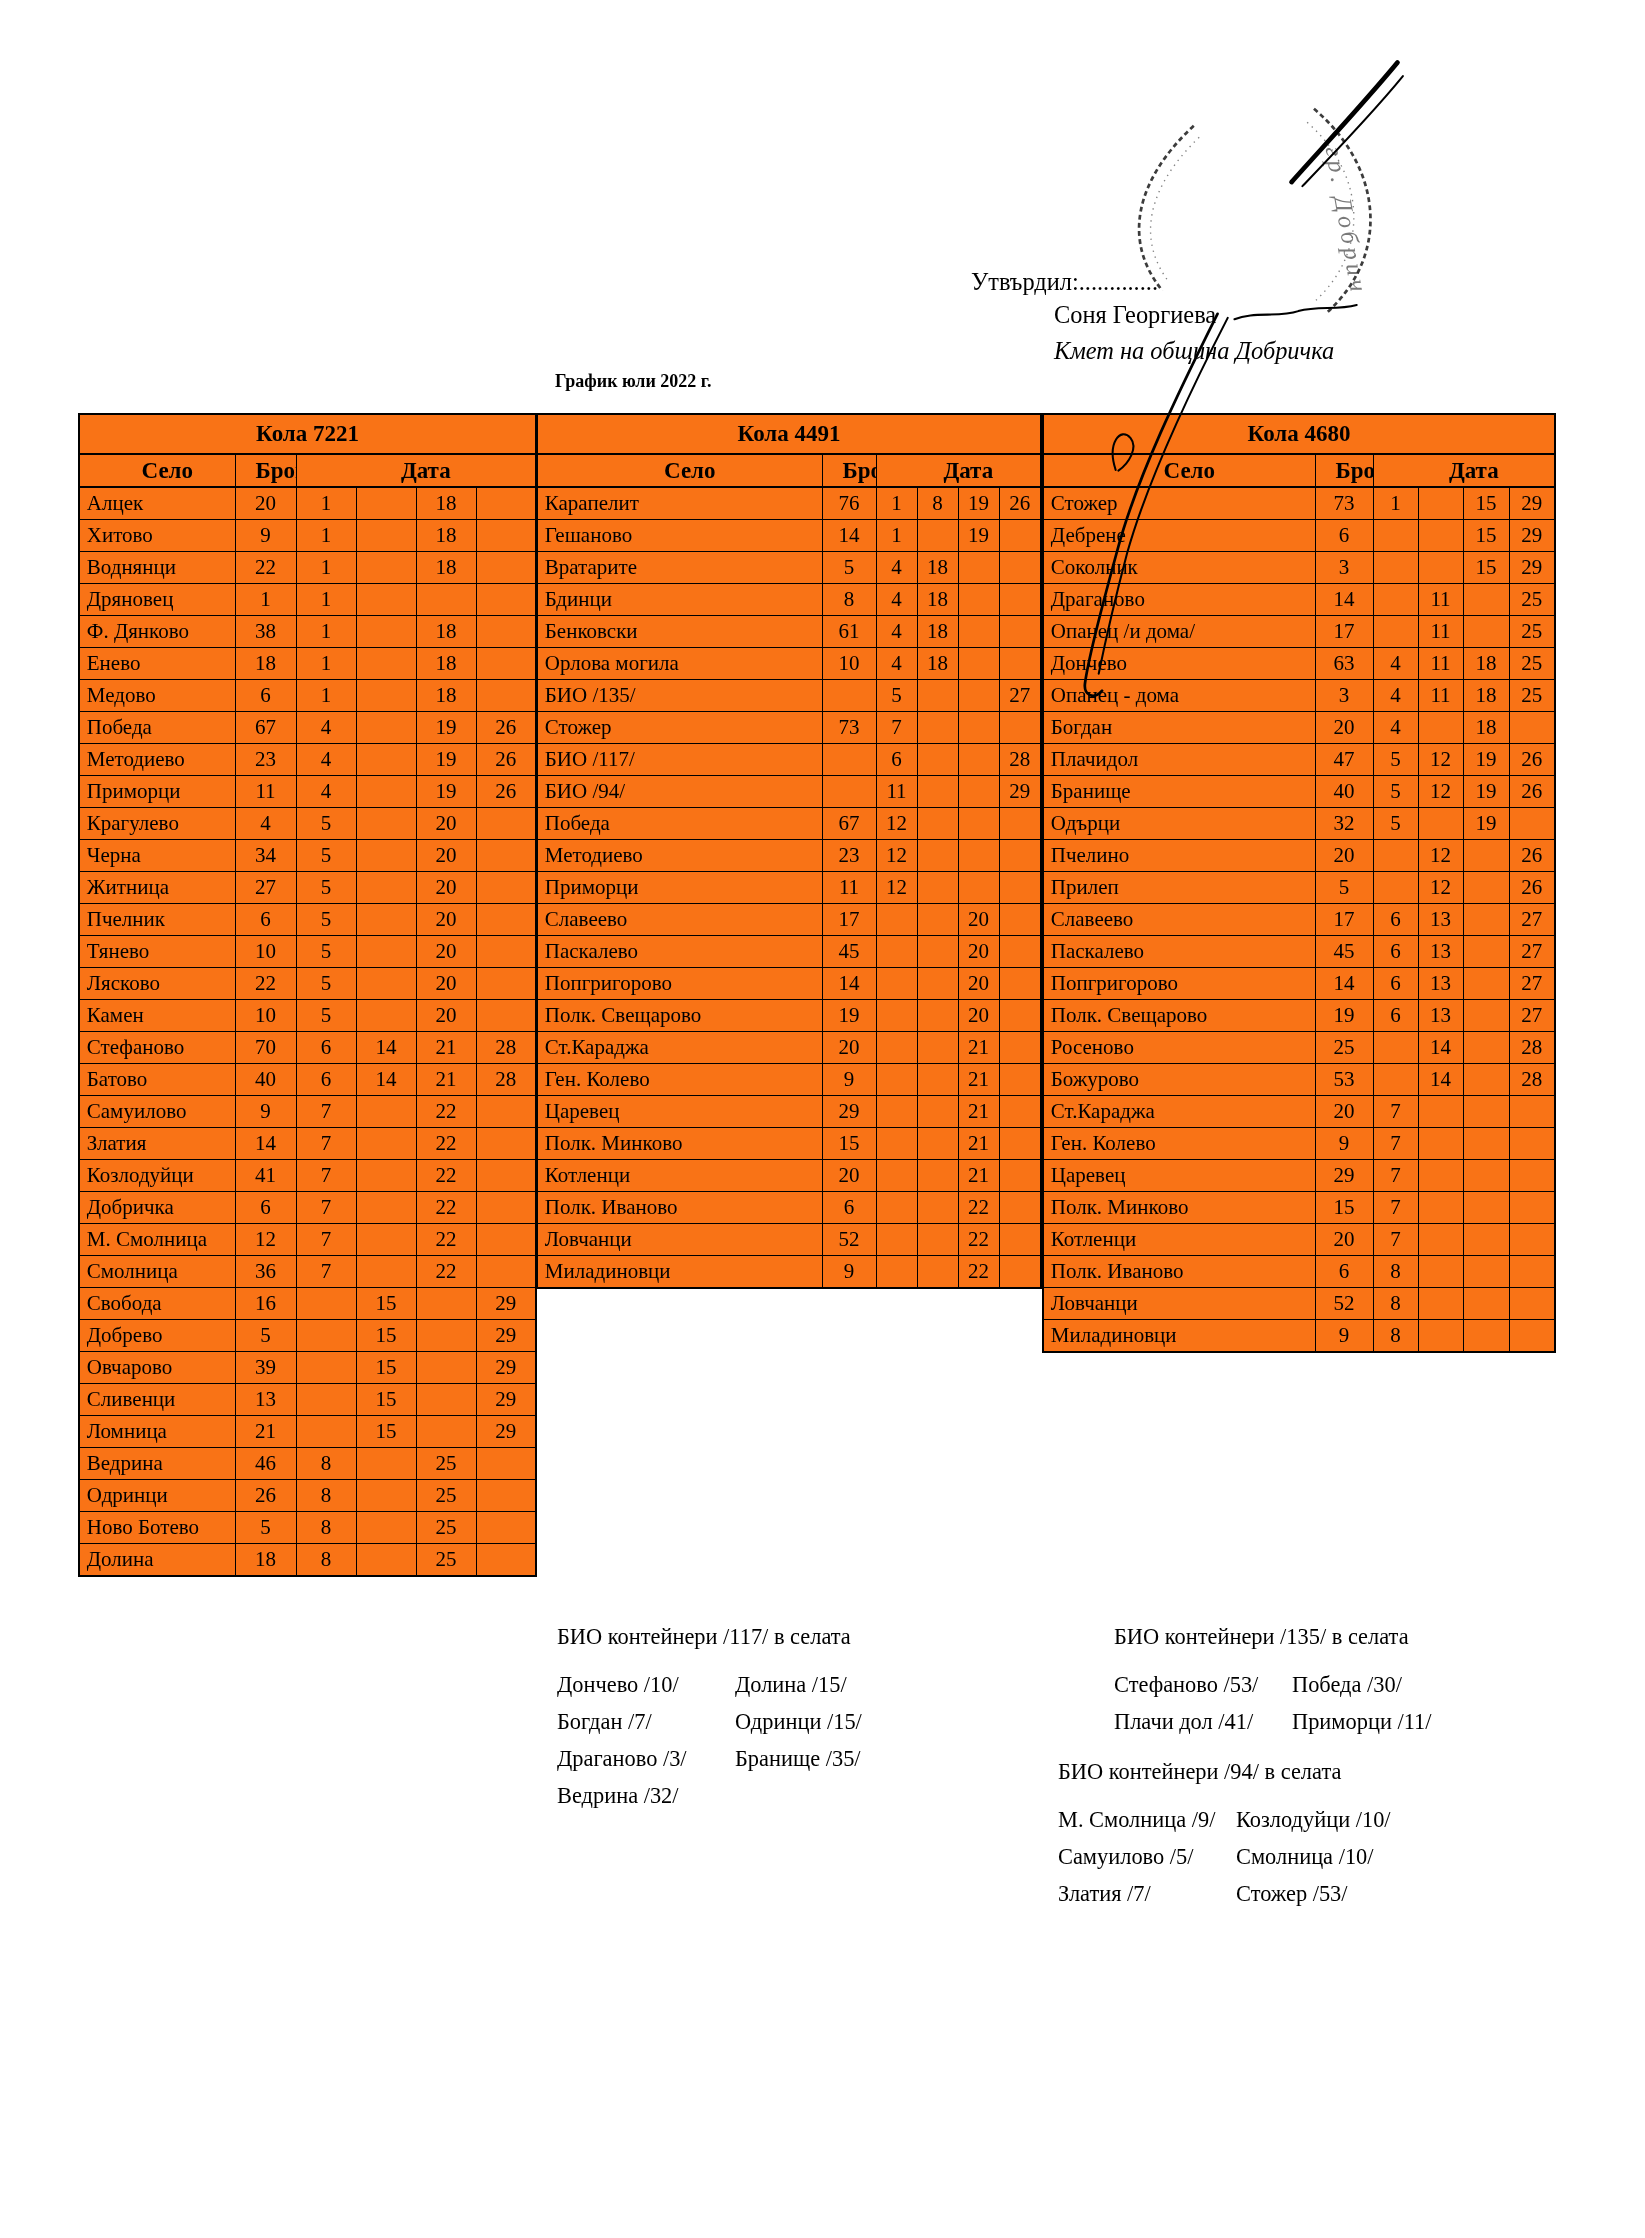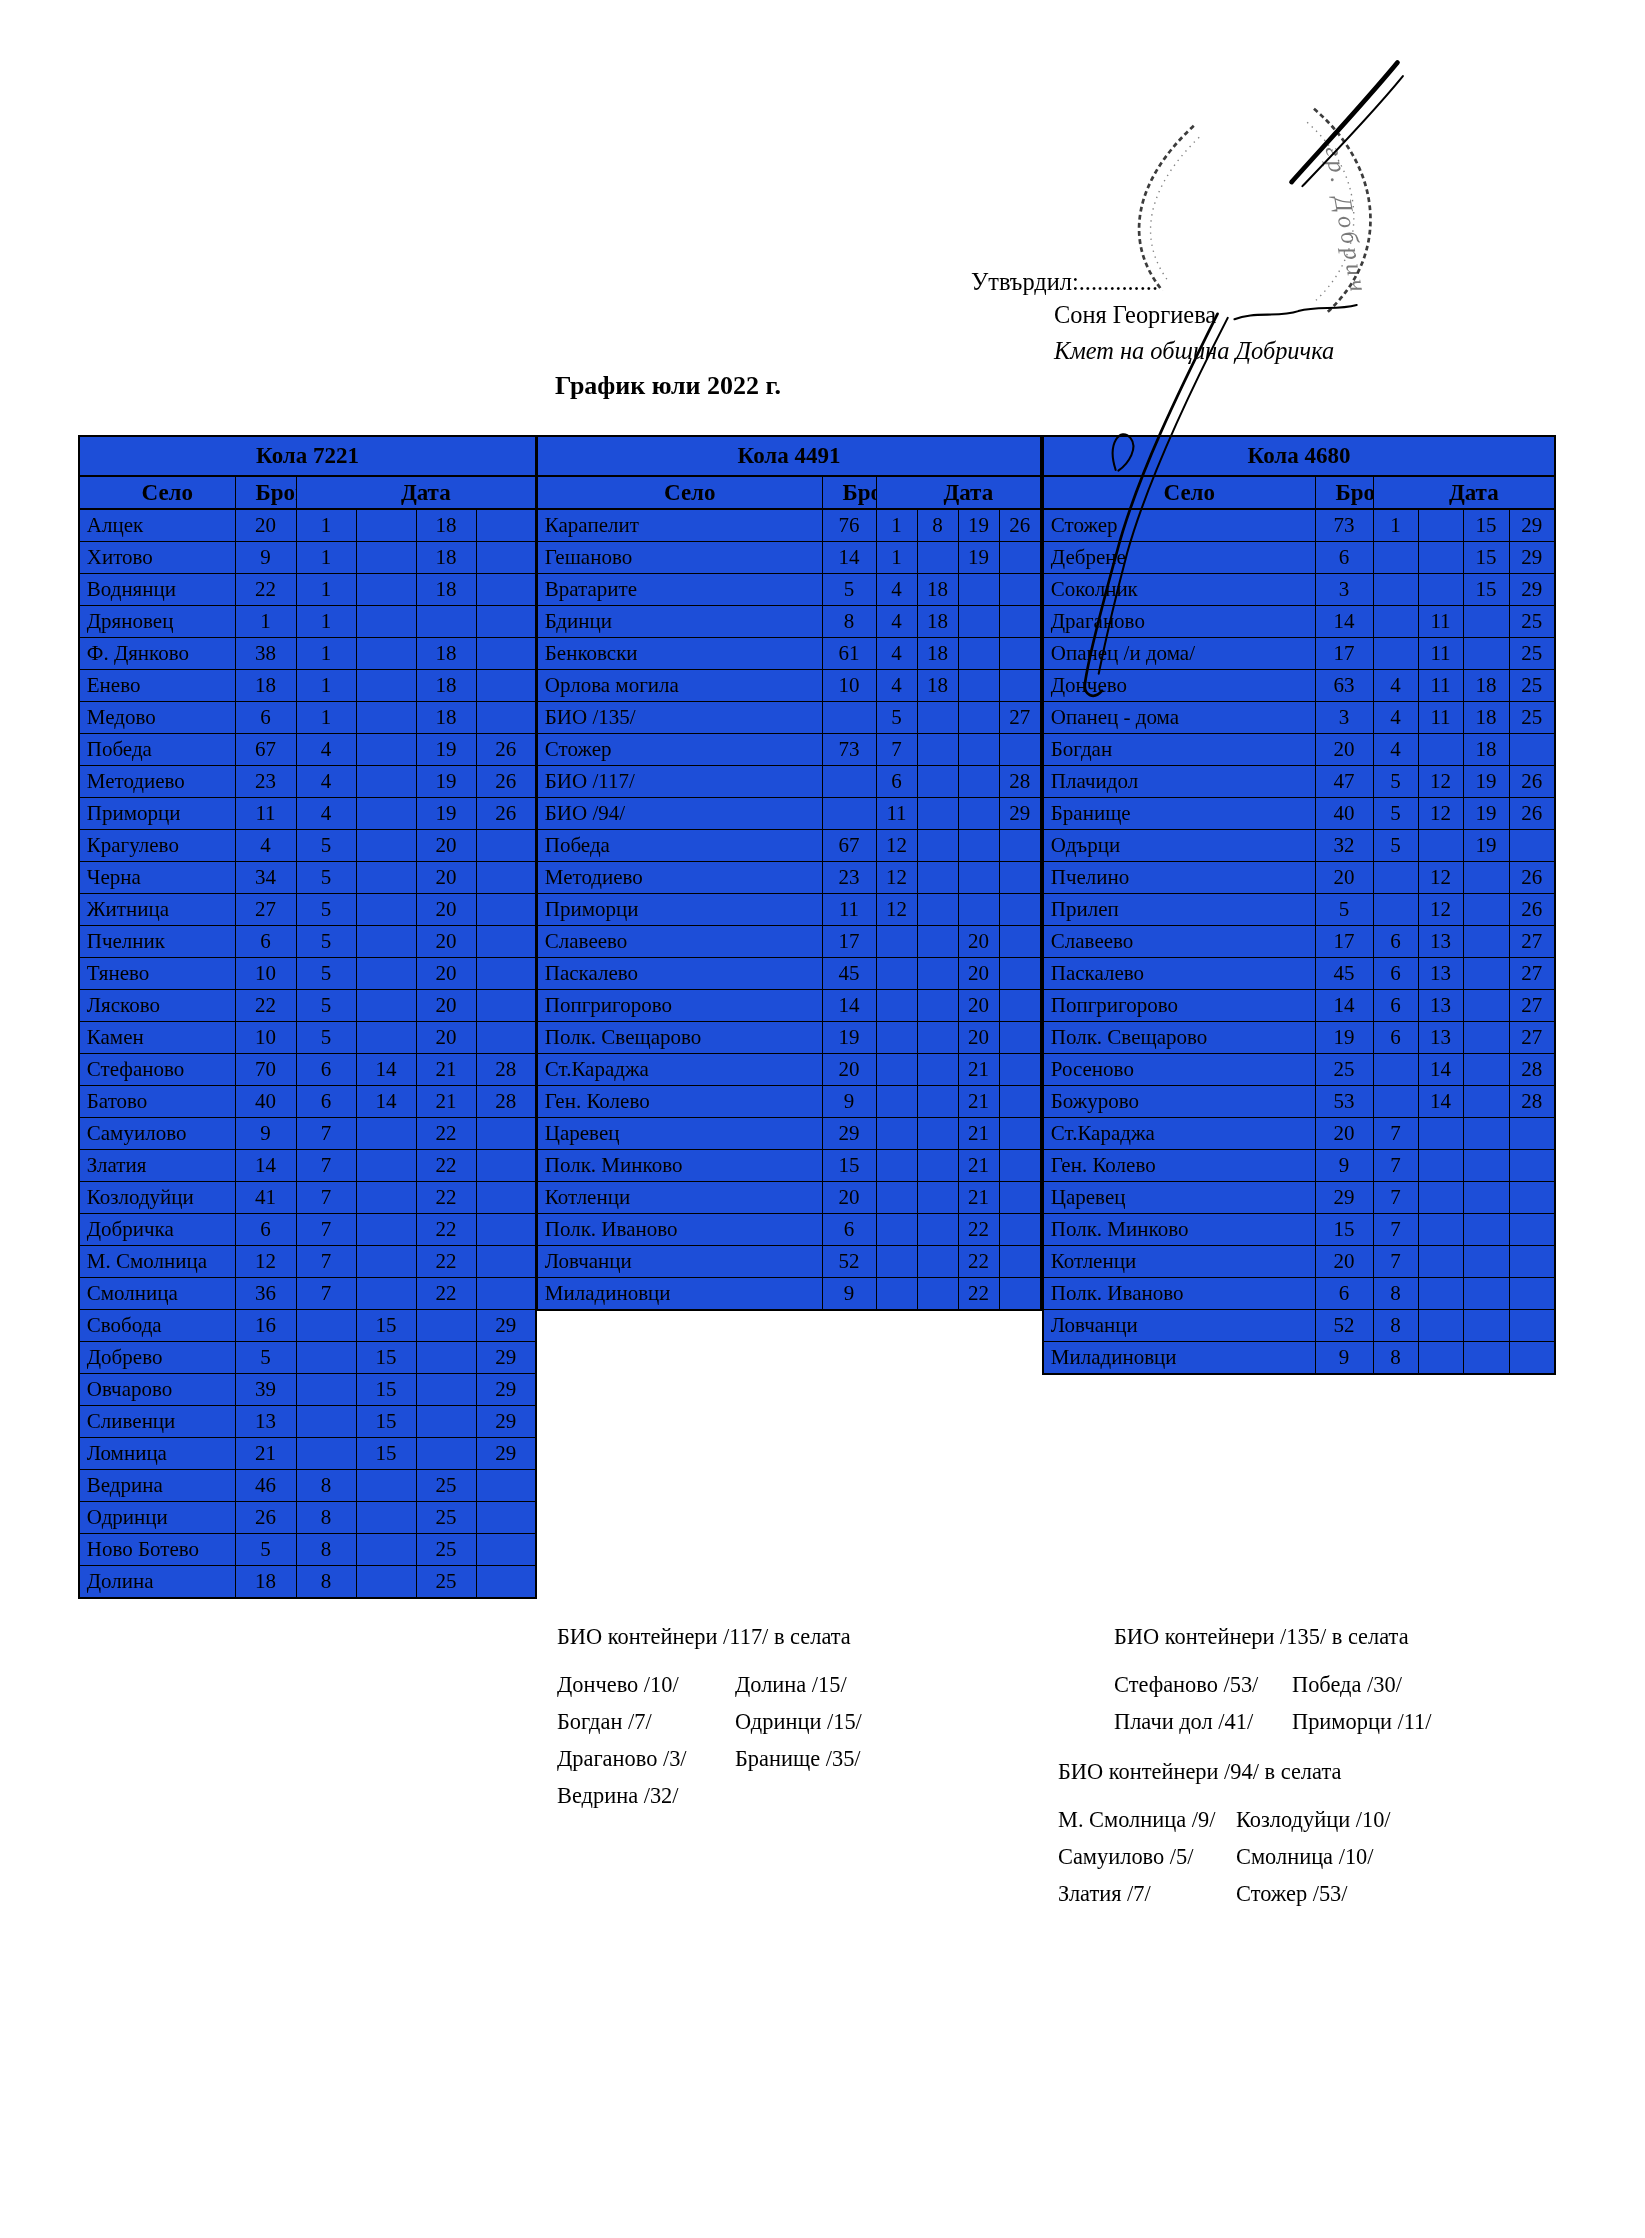--- a/index.html
+++ b/index.html
@@ -9,27 +9,27 @@
     background:#ffffff;
     color:#000;
     font-family:"Liberation Serif","DejaVu Serif",serif;
     overflow:hidden;
   }
   
   .approval{position:absolute;left:947px;top:263px;font-size:24.4px;line-height:37px;white-space:nowrap;margin-left:24px;}
   .approver-name{position:absolute;left:1054px;top:301px;font-size:24.4px;white-space:nowrap;}
   .approver-title{position:absolute;left:1054px;top:337px;font-size:24.4px;font-style:italic;white-space:nowrap;}
   
-  .doc-title{position:absolute;left:555px;top:371px;font-size:26px;font-weight:bold;white-space:nowrap;}
+  .doc-title{position:absolute;left:555px;top:371px;font-size:18px;font-weight:bold;white-space:nowrap;}
   
   table.sched{
-    position:absolute;top:435px;
+    position:absolute;top:413px;
     border-collapse:collapse;table-layout:fixed;
     border:2.7px solid #000;
-    background:#1d4ed8;
+    background:#f97316;
   }
   #table-1{left:78px;width:458px;}
   #table-2{left:536px;width:506px;}
   #table-3{left:1042px;width:513px;}
   .sched th,.sched td{border:1.4px solid #000;padding:0;overflow:hidden;white-space:nowrap;}
   .sched th{font-size:23px;font-weight:bold;}
   .sched .car-row th{height:38px;border-bottom:2px solid #000;}
   .sched .head-row th{height:31px;border-bottom:2px solid #000;padding-left:20px;}
   .sched td{height:31px;font-size:21px;}
   .sched td.village{text-align:left;padding-left:6.8px;}

